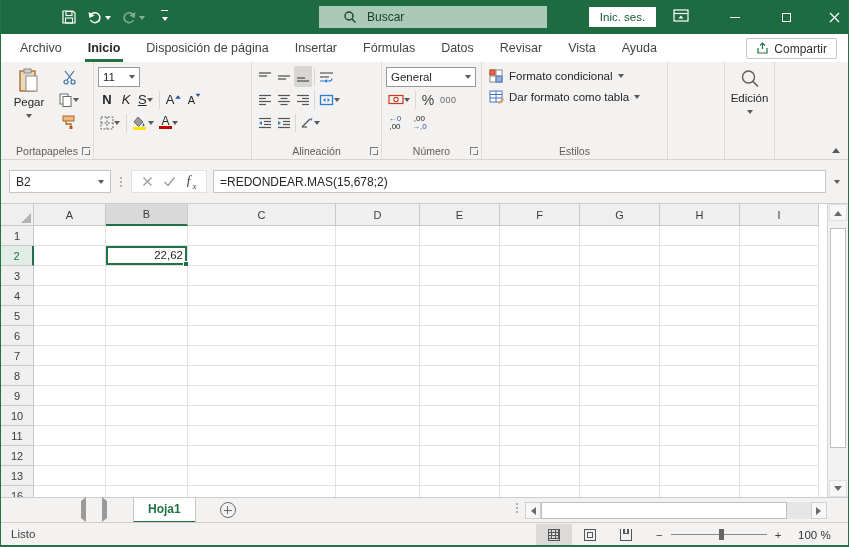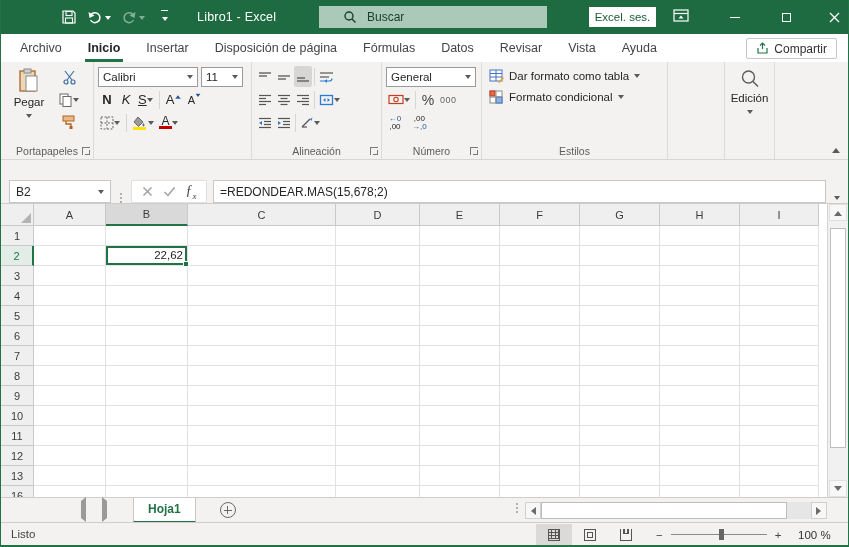--- a/index.html
+++ b/index.html
@@ -53,21 +53,21 @@
   .ppwrap { display:flex; gap:4px; }
   .ppcol { display:flex; flex-direction:column; gap:1px; padding-top:2px; }
   .colorbar { display:block; width:13px; height:3px; margin-top:-1px; }
   .stack2 { display:flex; flex-direction:column; align-items:center; line-height:8px; font-size:8px; color:#262626; }
   .stack2 .b { color:#2b579a; }
   .stylerow { display:flex; align-items:center; gap:5px; height:21px; font-size:11.5px; color:#262626; padding:0 3px; }
   .ribcollapse { position:absolute; right:8px; bottom:6px; }
   svg { display:block; }
 
   
-  .formularow { position:absolute; top:160px; left:0; right:0; height:44px; background:#f3f2f1; border-bottom:1px solid #cfcdcb; display:flex; align-items:flex-end; }
+  .formularow { position:absolute; top:160px; left:0; right:0; height:44px; background:#f3f2f1; border-bottom:1px solid #cfcdcb; display:flex; align-items:center; }
   .namebox { margin-left:8px; width:102px; height:23px; background:#fff; border:1px solid #c8c6c4; display:flex; align-items:center; justify-content:space-between; padding:0 6px; font-size:12px; color:#262626; }
   .vdots { display:flex; flex-direction:column; gap:2px; margin:0 9px; }
   .vdots i { width:2px; height:2px; background:#9a9a9a; border-radius:50%; }
   .fbtns { display:flex; align-items:center; gap:4px; background:#fff; border:1px solid #e3e1df; height:23px; padding:0 6px; margin-right:6px; }
   .fxi { font-family:"Liberation Serif",serif; font-style:italic; font-size:14px; color:#444; }
   .fxi sub { font-size:9px; }
   .finput { flex:1; height:23px; background:#fff; border:1px solid #c8c6c4; display:flex; align-items:center; padding:0 6px; font-size:12px; color:#262626; }
   .fexpand { width:22px; display:flex; justify-content:center; }
 
   
@@ -159,31 +159,30 @@
               <polygon points="1.5,3 2.5,9 7.5,6.5" fill="#fff"></polygon>
             </svg>
         </span>
         <span class="chev-w"></span>
       </div>
       <div class="qat-custom">
         <span class="bar"></span>
         <span class="chev-w"></span>
       </div>
     </div>
-    <div class="win-title">Libro1 - Excel</div>
     <div class="searchbox">
       <span>
         <svg width="14" height="14" viewBox="0 0 14 14">
             <circle cx="6" cy="6" r="4" fill="none" stroke="#17432c" stroke-width="1.4"></circle>
             <line x1="9" y1="9" x2="12.5" y2="12.5" stroke="#17432c" stroke-width="1.4"></line>
           </svg>
       </span>
       <input placeholder="Buscar" style="">
     </div>
-    <div class="signin">Excel. ses.</div>
+    <div class="signin">Inic. ses.</div>
     <div class="ribbonopts">
       <span>
         <svg width="16" height="15" viewBox="0 0 16 15">
             <rect x="1" y="1" width="14" height="11" fill="none" stroke="#fff" stroke-width="1.2"></rect>
             <line x1="1" y1="4.5" x2="15" y2="4.5" stroke="#fff" stroke-width="1.2"></line>
             <polygon points="8,6.5 5.5,9.5 10.5,9.5" fill="#fff"></polygon>
           </svg>
       </span>
     </div>
     <div class="cap cap-min">
@@ -199,22 +198,22 @@
             <line x1="10" y1="1" x2="1" y2="10" stroke="#fff" stroke-width="1.3"></line>
           </svg>
       </span>
     </div>
   </div>
 
   <div class="tabsrow">
     <div id="ribbon-tabs">
         <div class="tab">Archivo</div>
         <div class="tab active">Inicio</div>
+        <div class="tab">Disposición de página</div>
         <div class="tab">Insertar</div>
-        <div class="tab">Disposición de página</div>
         <div class="tab">Fórmulas</div>
         <div class="tab">Datos</div>
         <div class="tab">Revisar</div>
         <div class="tab">Vista</div>
         <div class="tab">Ayuda</div>
       </div>
     <div class="sharebtn">
       <span>
         <svg width="13" height="13" viewBox="0 0 13 13">
             <path d="M2 6 v5 h9 v-5" fill="none" stroke="#217346" stroke-width="1.2"></path>
@@ -274,24 +273,20 @@
       </div>
       <div class="glabel">
           <span>Portapapeles</span>
           <span class="launcher"></span>
         </div>
     </div>
 
     <div class="group" style="width:158px">
       <div class="gbody">
         <div class="rrow" style="gap:3px">
-          <div class="combo" style="width:100px">
-              <span>Calibri</span>
-              <span class="chev"></span>
-            </div>
           <div class="combo" style="width:42px">
               <span>11</span>
               <span class="chev"></span>
             </div>
         </div>
         <div class="rrow">
           <div class="rbtn">
               <span class="letter" style="font-weight:bold">N</span>
             </div>
           <div class="rbtn">
@@ -488,38 +483,38 @@
       <div class="glabel">
           <span>Número</span>
           <span class="launcher"></span>
         </div>
     </div>
 
     <div class="group" style="width:186px">
       <div class="gbody">
         <div class="stylerow">
           <svg width="15" height="14" viewBox="0 0 15 14">
+              <rect x="1" y="1" width="12" height="12" fill="#fff" stroke="#8a8a8a"></rect>
+              <rect x="1" y="1" width="5" height="5" fill="#e8694a" stroke="#c43e1c"></rect>
+              <rect x="7" y="7" width="6" height="6" fill="#8ab4e8" stroke="#4472c4"></rect>
+              <line x1="1" y1="7" x2="13" y2="7" stroke="#8a8a8a"></line>
+              <line x1="7" y1="1" x2="7" y2="13" stroke="#8a8a8a"></line>
+            </svg>
+          <span>Formato condicional</span>
+          <span class="chev"></span>
+        </div>
+        <div class="stylerow">
+          <svg width="15" height="14" viewBox="0 0 15 14">
               <rect x="1" y="1" width="12" height="11" fill="#fff" stroke="#4472c4"></rect>
               <line x1="1" y1="4.5" x2="13" y2="4.5" stroke="#4472c4"></line>
               <line x1="1" y1="8" x2="13" y2="8" stroke="#4472c4"></line>
               <line x1="7" y1="1" x2="7" y2="12" stroke="#4472c4"></line>
               <polygon points="9,13 14,8 15,9.5 10.5,14" fill="#e8a33d"></polygon>
             </svg>
           <span>Dar formato como tabla</span>
-          <span class="chev"></span>
-        </div>
-        <div class="stylerow">
-          <svg width="15" height="14" viewBox="0 0 15 14">
-              <rect x="1" y="1" width="12" height="12" fill="#fff" stroke="#8a8a8a"></rect>
-              <rect x="1" y="1" width="5" height="5" fill="#e8694a" stroke="#c43e1c"></rect>
-              <rect x="7" y="7" width="6" height="6" fill="#8ab4e8" stroke="#4472c4"></rect>
-              <line x1="1" y1="7" x2="13" y2="7" stroke="#8a8a8a"></line>
-              <line x1="7" y1="1" x2="7" y2="13" stroke="#8a8a8a"></line>
-            </svg>
-          <span>Formato condicional</span>
           <span class="chev"></span>
         </div>
       </div>
       <div class="glabel">
           <span>Estilos</span>
         </div>
     </div>
 
     <div class="group" style="width:57px">
       <div class="glabel"></div>

